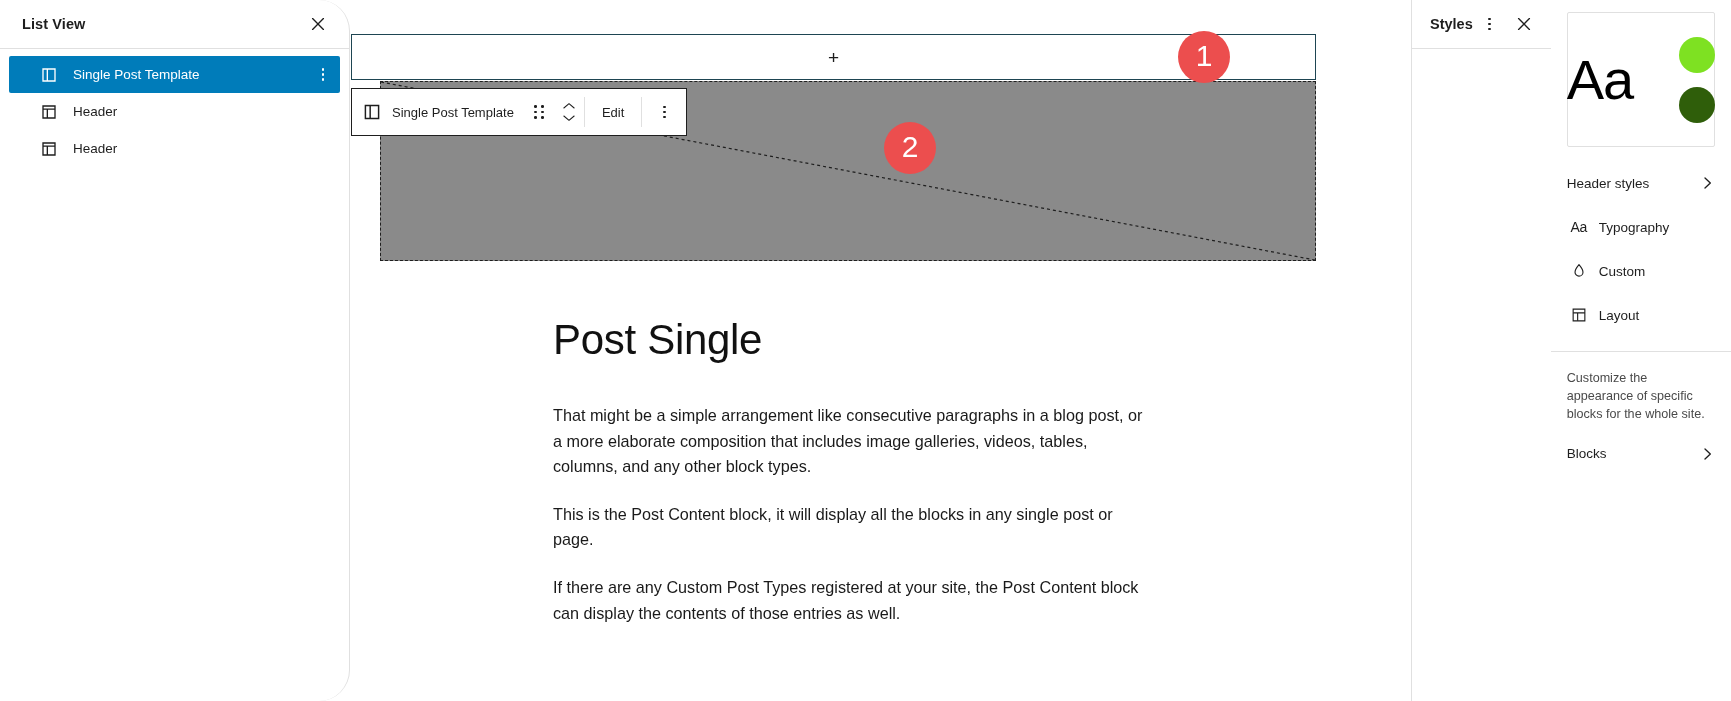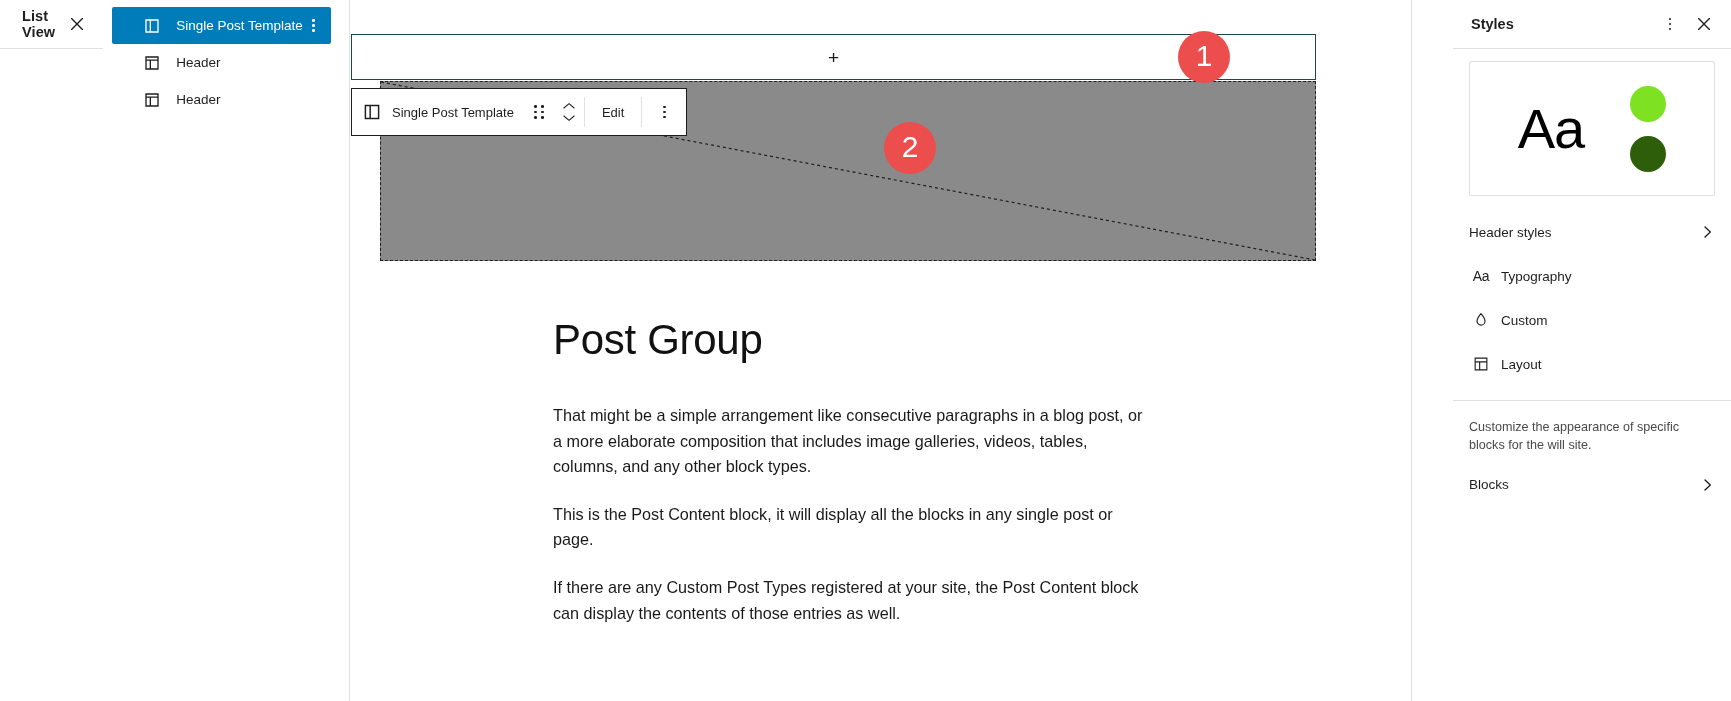--- a/index.html
+++ b/index.html
@@ -19,23 +19,24 @@
     background: #fff;
   }
 
   
   .listview {
     width: 350px;
     height: 701px;
     background: #ffffff;
     border-right: 1px solid #e0e0e0;
     display: flex;
-    flex-direction: row;
+    flex-direction: column;
     flex: 0 0 350px;
     position: relative;
+    border-radius: 31px;
   }
   .lv-header {
     height: 49px;
     flex: 0 0 49px;
     display: flex;
     align-items: center;
     justify-content: space-between;
     padding: 0 14px 0 22px;
     border-bottom: 1px solid #e0e0e0;
   }
@@ -262,22 +263,21 @@
   }
 
   
   .styles {
     width: 320px;
     flex: 0 0 320px;
     height: 701px;
     background: #ffffff;
     border-left: 1px solid #e0e0e0;
     display: flex;
-    flex-direction: column;
-    padding-left: 41px;
+    flex-direction: row;
   }
   .st-header {
     height: 49px;
     flex: 0 0 49px;
     display: flex;
     align-items: center;
     padding: 0 10px 0 18px;
     border-bottom: 1px solid #e0e0e0;
   }
   .st-title {
@@ -492,21 +492,21 @@
         <div class="bt-more">
           <span class="dots-v">
               <i></i>
               <i></i>
               <i></i>
             </span>
         </div>
       </div>
 
       <div class="post">
-        <h1 class="post-title">Post Group</h1>
+        <h1 class="post-title">Post Single</h1>
         <p>That might be a simple arrangement like consecutive paragraphs in a blog post, or a more elaborate composition that includes image galleries, videos, tables, columns, and any other block types.</p>
         <p>This is the Post Content block, it will display all the blocks in any single post or page.</p>
         <p>If there are any Custom Post Types registered at your site, the Post Content block can display the contents of those entries as well.</p>
       </div>
 
       <div class="badge" id="badge-1" style="background: rgb(236, 78, 78);">1</div>
       <div class="badge" id="badge-2" style="background: rgb(236, 78, 78);">2</div>
 
     </div>
   </main>
@@ -568,21 +568,21 @@
           <svg width="18" height="18" viewBox="0 0 24 24">
             <path d="M4.2 4.2h15.6v15.6H4.2V4.2z" stroke="currentColor" stroke-width="1.5" fill="none"></path>
             <path d="M4.2 9.2h15.6M10.2 9.2v10.6" stroke="currentColor" stroke-width="1.5" fill="none"></path>
           </svg>
         </span>
         <span class="lbl">Layout</span>
       </div>
 
       <div class="st-divider"></div>
 
-      <p class="st-desc">Customize the appearance of specific blocks for the will site.</p>
+      <p class="st-desc">Customize the appearance of specific blocks for the whole site.</p>
 
       <div class="st-row">
         <span class="lbl">Blocks</span>
         <span class="chev">
           <svg width="16" height="16" viewBox="0 0 24 24">
               <path d="M9 4.5l8 7.5-8 7.5" stroke="currentColor" stroke-width="2" fill="none" stroke-linecap="round" stroke-linejoin="round"></path>
             </svg>
         </span>
       </div>
 

